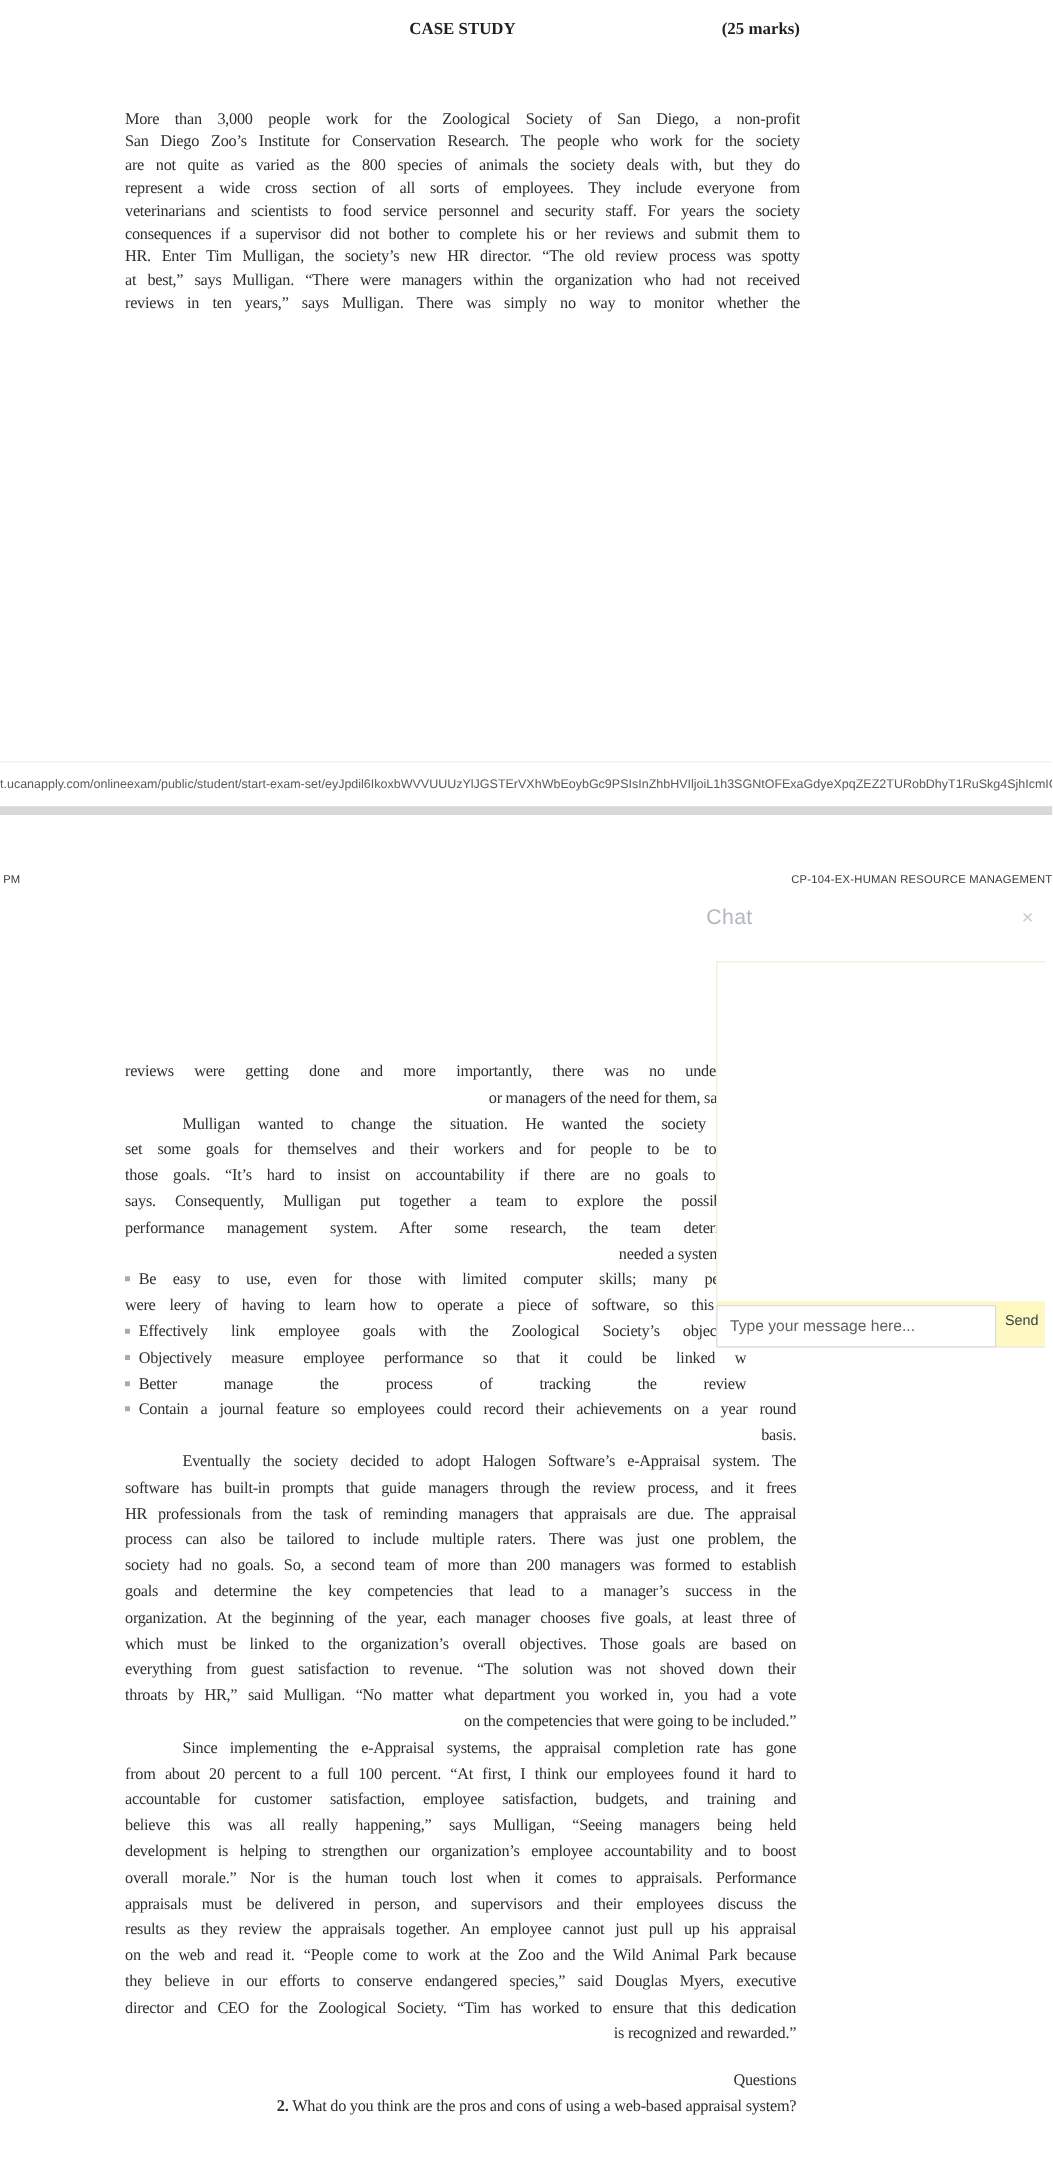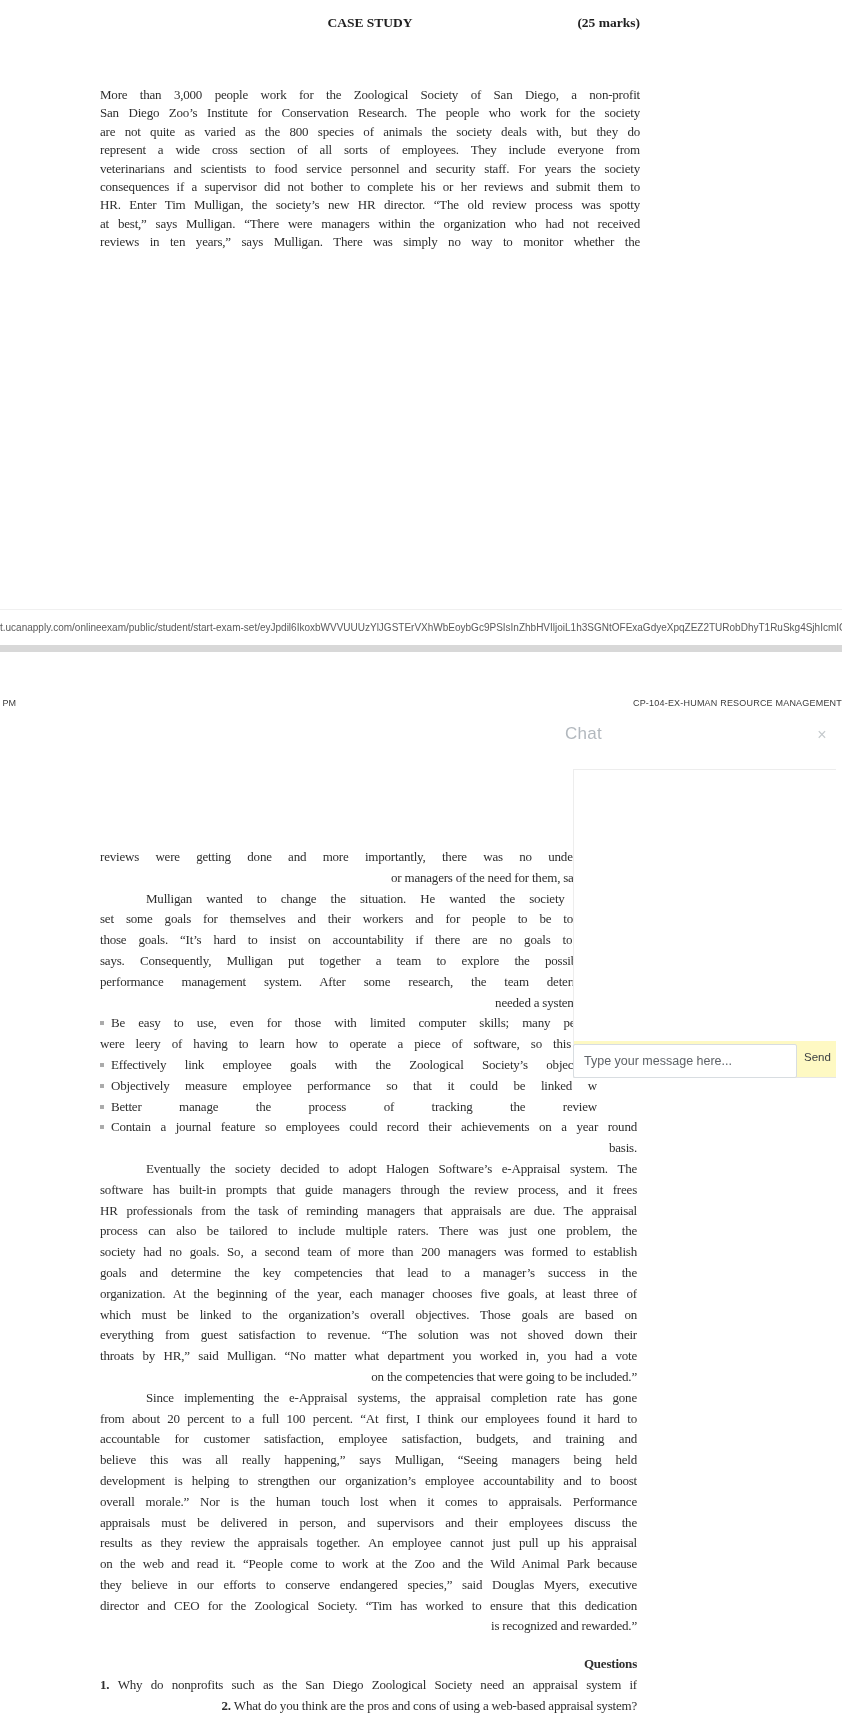--- a/index.html
+++ b/index.html
@@ -18,21 +18,21 @@
     height:20.8px; line-height:20.8px;
     overflow:hidden; white-space:nowrap;
   }
   .p1 .tl { height:18.4px; line-height:18.4px; }
   .tl.f { width:537px; text-align:justify; text-align-last:justify; }
   .p1 .tl.f { width:540px; }
   .tl.c { width:497px; text-align:justify; text-align-last:justify; }
   .tl.s { width:537px; text-align:right; }
   .tl.ind { text-indent:46px; }
   .tl.gap { margin-top:17px; }
-  .tl.bold { font-weight:bold; }
+  .tl.bold { font-weight:normal; }
   .tl b { font-weight:bold; }
   .blt { display:inline-block; width:4px; height:4px; background:#ababab; margin-right:7px; vertical-align:2px; }
 
   
   .title-row { position:absolute; top:15px; left:100px; width:540px; height:18px; }
   .cs-title {
     position:absolute; left:0; right:0; text-align:center;
     font-family:"Liberation Serif", serif; font-weight:bold; font-size:13.5px; color:#1f1f1f;
   }
   .marks {
@@ -148,21 +148,20 @@
       <div class="tl f">believe this was all really happening,” says Mulligan, “Seeing managers being held</div>
       <div class="tl f">development is helping to strengthen our organization’s employee accountability and to boost</div>
       <div class="tl f">overall morale.” Nor is the human touch lost when it comes to appraisals. Performance</div>
       <div class="tl f">appraisals must be delivered in person, and supervisors and their employees discuss the</div>
       <div class="tl f">results as they review the appraisals together. An employee cannot just pull up his appraisal</div>
       <div class="tl f">on the web and read it. “People come to work at the Zoo and the Wild Animal Park because</div>
       <div class="tl f">they believe in our efforts to conserve endangered species,” said Douglas Myers, executive</div>
       <div class="tl f">director and CEO for the Zoological Society. “Tim has worked to ensure that this dedication</div>
       <div class="tl s">is recognized and rewarded.”</div>
       <div class="tl s gap bold">Questions</div>
-      <div class="tl f"><b>1. </b>Why do nonprofits such as the San Diego Zoological Society need an appraisal system if</div>
       <div class="tl s"><b>2. </b>What do you think are the pros and cons of using a web-based appraisal system?</div>
     </div>
 
   <div class="chat-title">Chat</div>
   <div class="chat-close">×</div>
   <div class="chat-panel">
     <div class="chat-messages"></div>
     <input class="chat-input" type="text" placeholder="Type your message here..." style="">
     <div class="send-btn">Send</div>
   </div>

